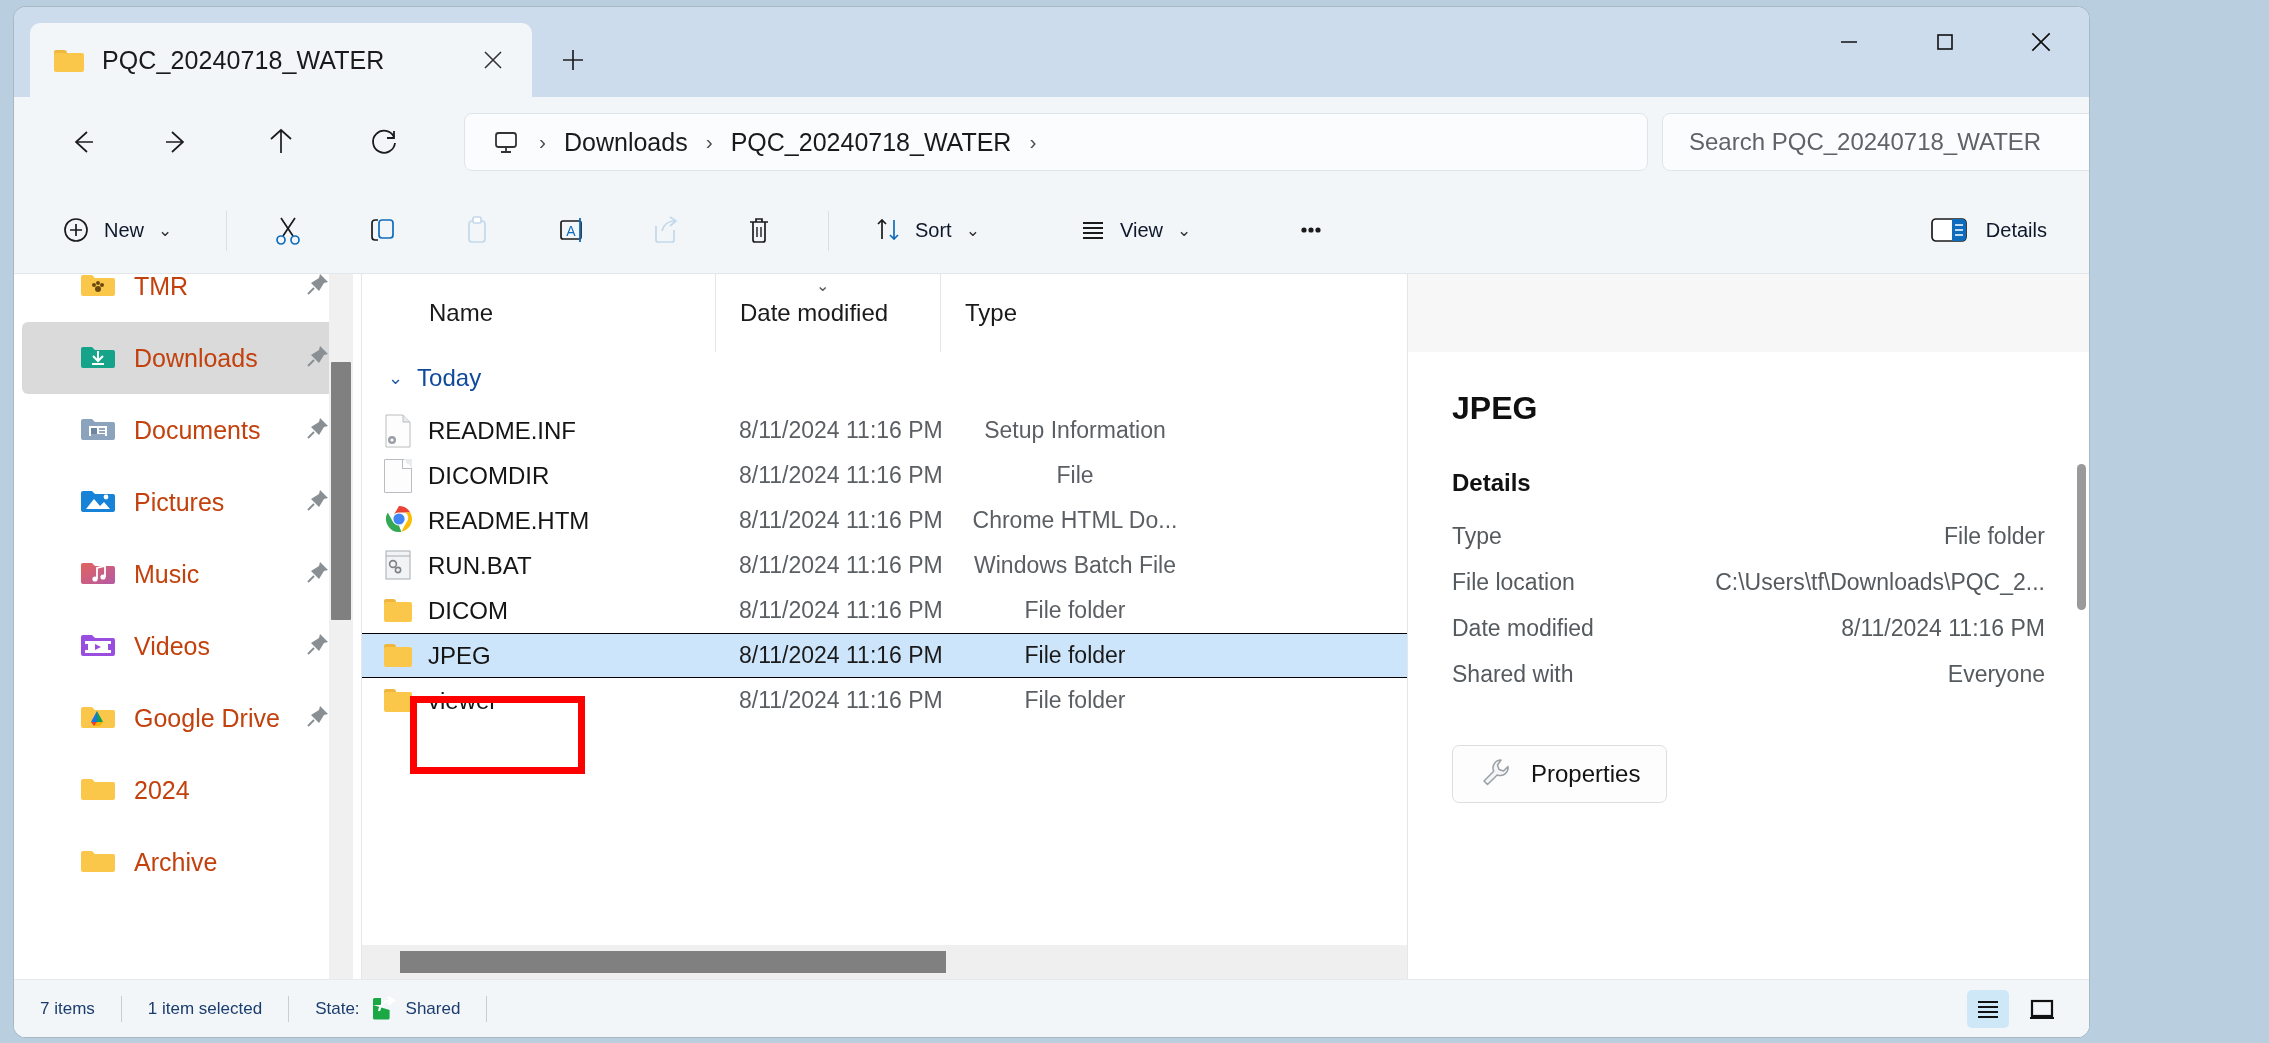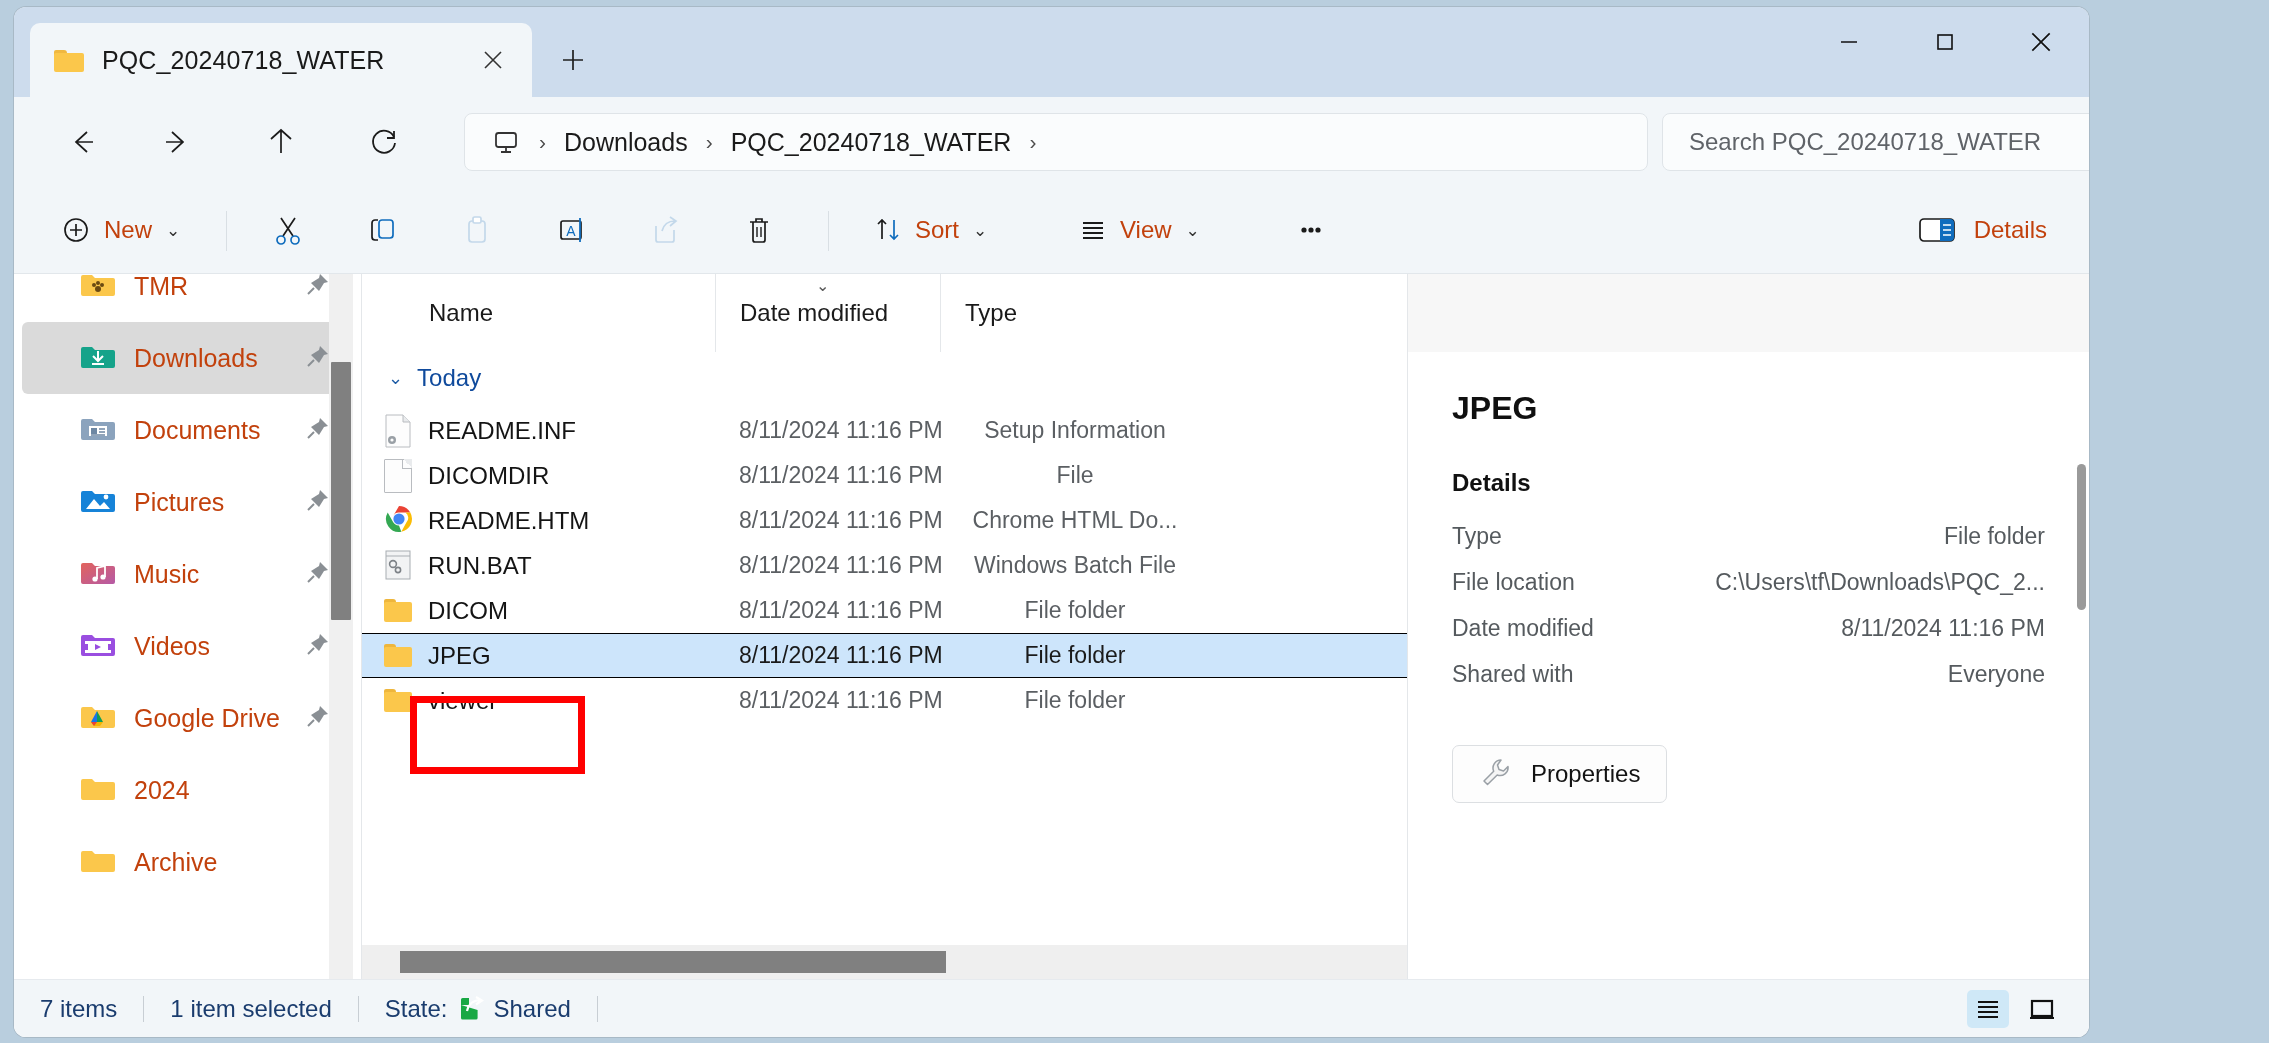--- a/index.html
+++ b/index.html
@@ -133,21 +133,21 @@
     position: absolute; left: 0; top: 180px;
     width: 100%; height: 87px;
     border-bottom: 1px solid #e2e7eb;
   }
   .tb-btn {
     position: absolute; top: 14px; height: 58px;
     display: flex; align-items: center; justify-content: center;
     border-radius: 6px; gap: 12px;
     color: #1b1b1b;
   }
-  .tb-label { font-size: 24px; color: #c2410c; }
+  .tb-label { font-size: 20px; color: #0f172a; }
   .chev { font-size: 17px; color: #333; margin-left: 2px; }
   .tb-sep {
     position: absolute; top: 24px; width: 1px; height: 40px;
     background: #d9dfe4;
   }
   .icon-btn {
     position: absolute; top: 14px;
     width: 58px; height: 58px;
     display: flex; align-items: center; justify-content: center;
     border-radius: 6px;
@@ -343,21 +343,21 @@
   }
 
   
   .statusbar {
     position: absolute; left: 0; right: 0; bottom: 0;
     height: 58px; background: #f2f6f9;
     display: flex; align-items: center;
     border-top: 1px solid #e6eaee;
   }
   .st-item {
-    font-size: 24px; color: #1a3c6e; padding: 0 26px;
+    font-size: 17px; color: #1a3c6e; padding: 0 26px;
     display: flex; align-items: center; gap: 10px;
     height: 34px; white-space: nowrap;
   }
   .st-div { width: 1px; height: 26px; background: #c8ced4; }
   .view-toggles {
     position: absolute; right: 26px; top: 50%;
     transform: translateY(-50%);
     display: flex; gap: 12px; align-items: center;
   }
   .vt {

